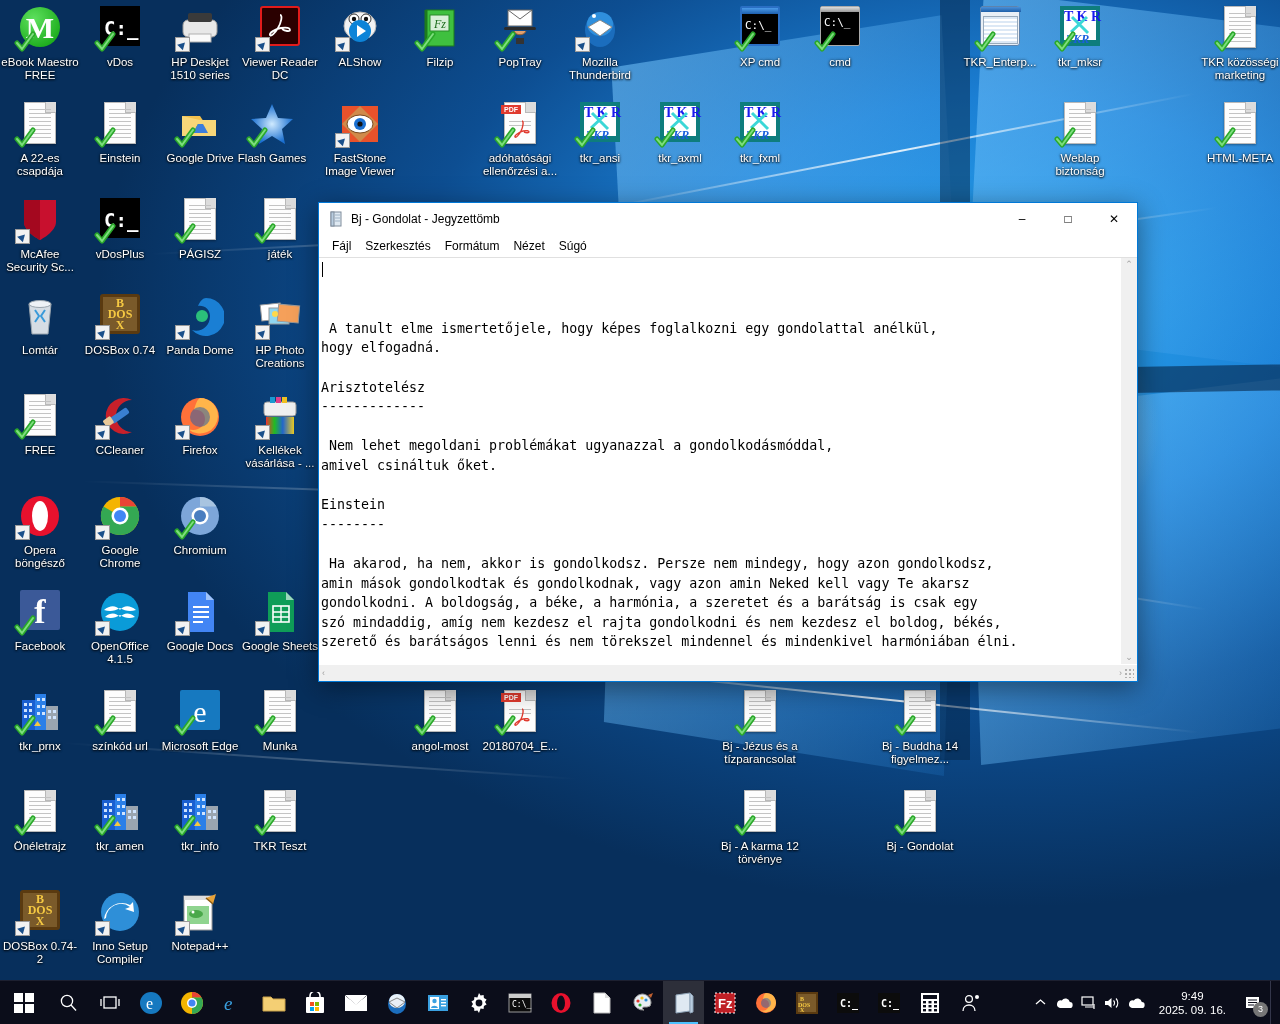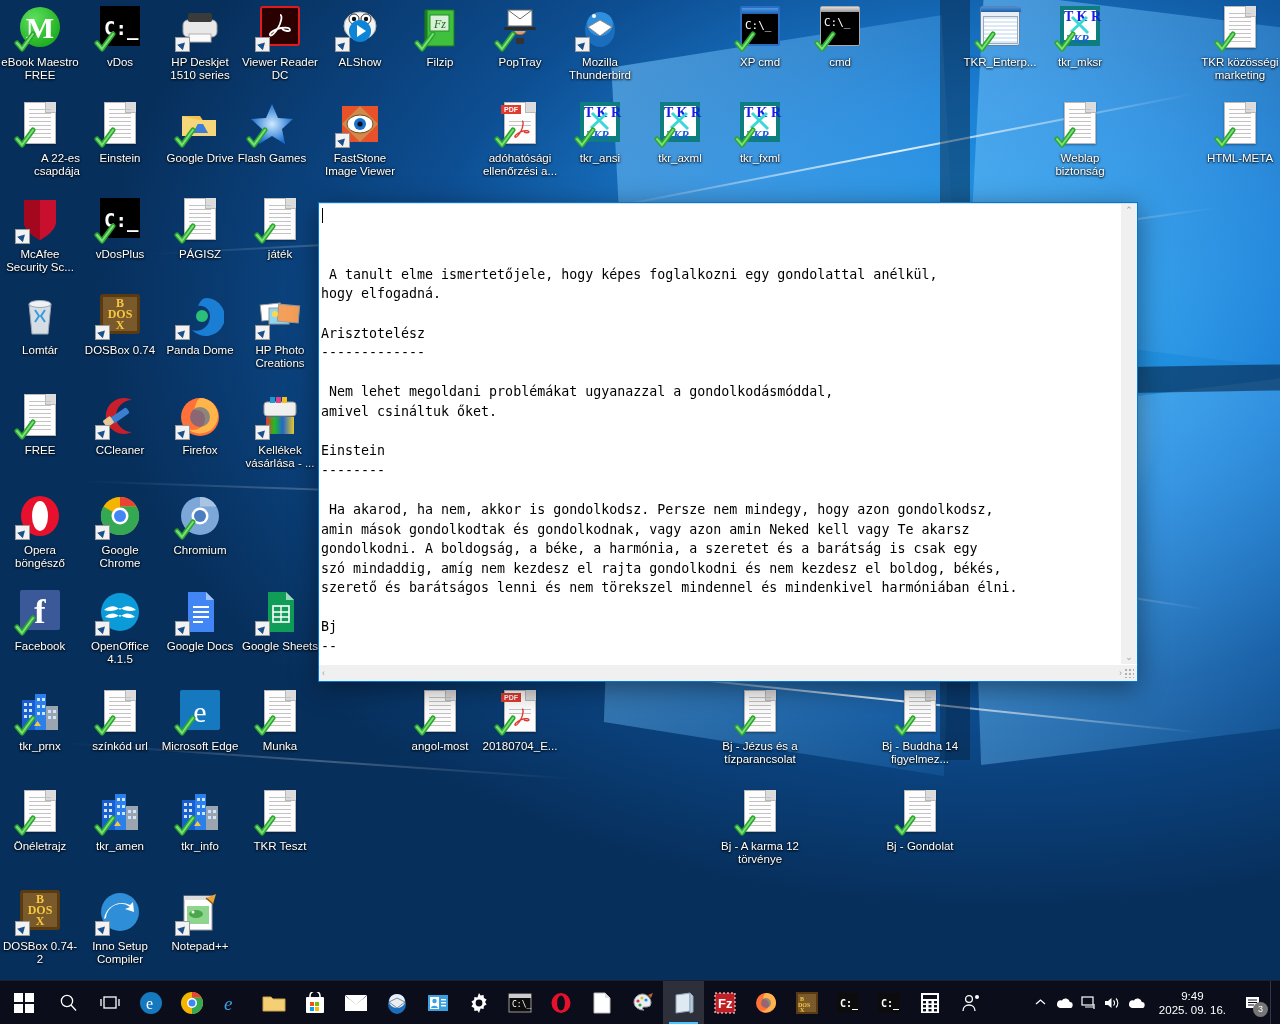--- a/index.html
+++ b/index.html
@@ -388,21 +388,21 @@
           </div>
           <span class="ck">
             <svg width="22" height="22" viewBox="0 0 22 22">
               <path d="M3 12l5 6L19 3" stroke="#2aa82a" stroke-width="5" fill="none" stroke-linecap="round" stroke-linejoin="round"></path>
               <path d="M3 12l5 6L19 3" stroke="#7ede7e" stroke-width="2" fill="none" stroke-linecap="round"></path>
             </svg>
           </span>
         </div>
         <div class="cap">TKR közösségi marketing</div>
       </div>
-      <div class="icon" style="left: 0px; top: 100px; text-align: right;">
+      <div class="icon" style="left: 0px; top: 100px;">
         <div class="glyph">
           <div style="position: absolute; inset: 0px;">
             <div class="doc">
               <div class="lines">
                 <i></i>
                 <i></i>
                 <i></i>
                 <i></i>
                 <i></i>
                 <i></i>
@@ -1308,20 +1308,44 @@
               <path d="M30 10l10 -4-3 10z" fill="#e8a33a"></path>
               <path d="M30 10l7 6" stroke="#8a5a10" stroke-width="1.5"></path>
             </svg></div>
           <span class="sc"></span>
         </div>
         <div class="cap">Notepad++</div>
       </div>
     </div>
 
   <div id="np">
+    <div id="np-title">
+      <div class="ic">
+        <svg width="16" height="16" viewBox="0 0 16 16">
+          <rect x="3" y="1" width="10" height="14" fill="#dfe9f2" stroke="#7f8c9b"></rect>
+          <rect x="3" y="1" width="3" height="14" fill="#b9cde0" stroke="#7f8c9b"></rect>
+          <line x1="7" y1="4" x2="12" y2="4" stroke="#9fb3c6"></line>
+          <line x1="7" y1="7" x2="12" y2="7" stroke="#9fb3c6"></line>
+          <line x1="7" y1="10" x2="12" y2="10" stroke="#9fb3c6"></line>
+        </svg>
+      </div>
+      <div class="tx">Bj - Gondolat - Jegyzettömb</div>
+      <div id="np-btns">
+        <div>–</div>
+        <div>□</div>
+        <div class="cls">✕</div>
+      </div>
+    </div>
+    <div id="np-menu">
+        <span>Fájl</span>
+        <span>Szerkesztés</span>
+        <span>Formátum</span>
+        <span>Nézet</span>
+        <span>Súgó</span>
+      </div>
     <div id="np-body">
       <div id="np-text">
         <div id="caret"></div>
         <span>
  A tanult elme ismertetőjele, hogy képes foglalkozni egy gondolattal anélkül,
 hogy elfogadná.
 
 Arisztotelész
 -------------
 

